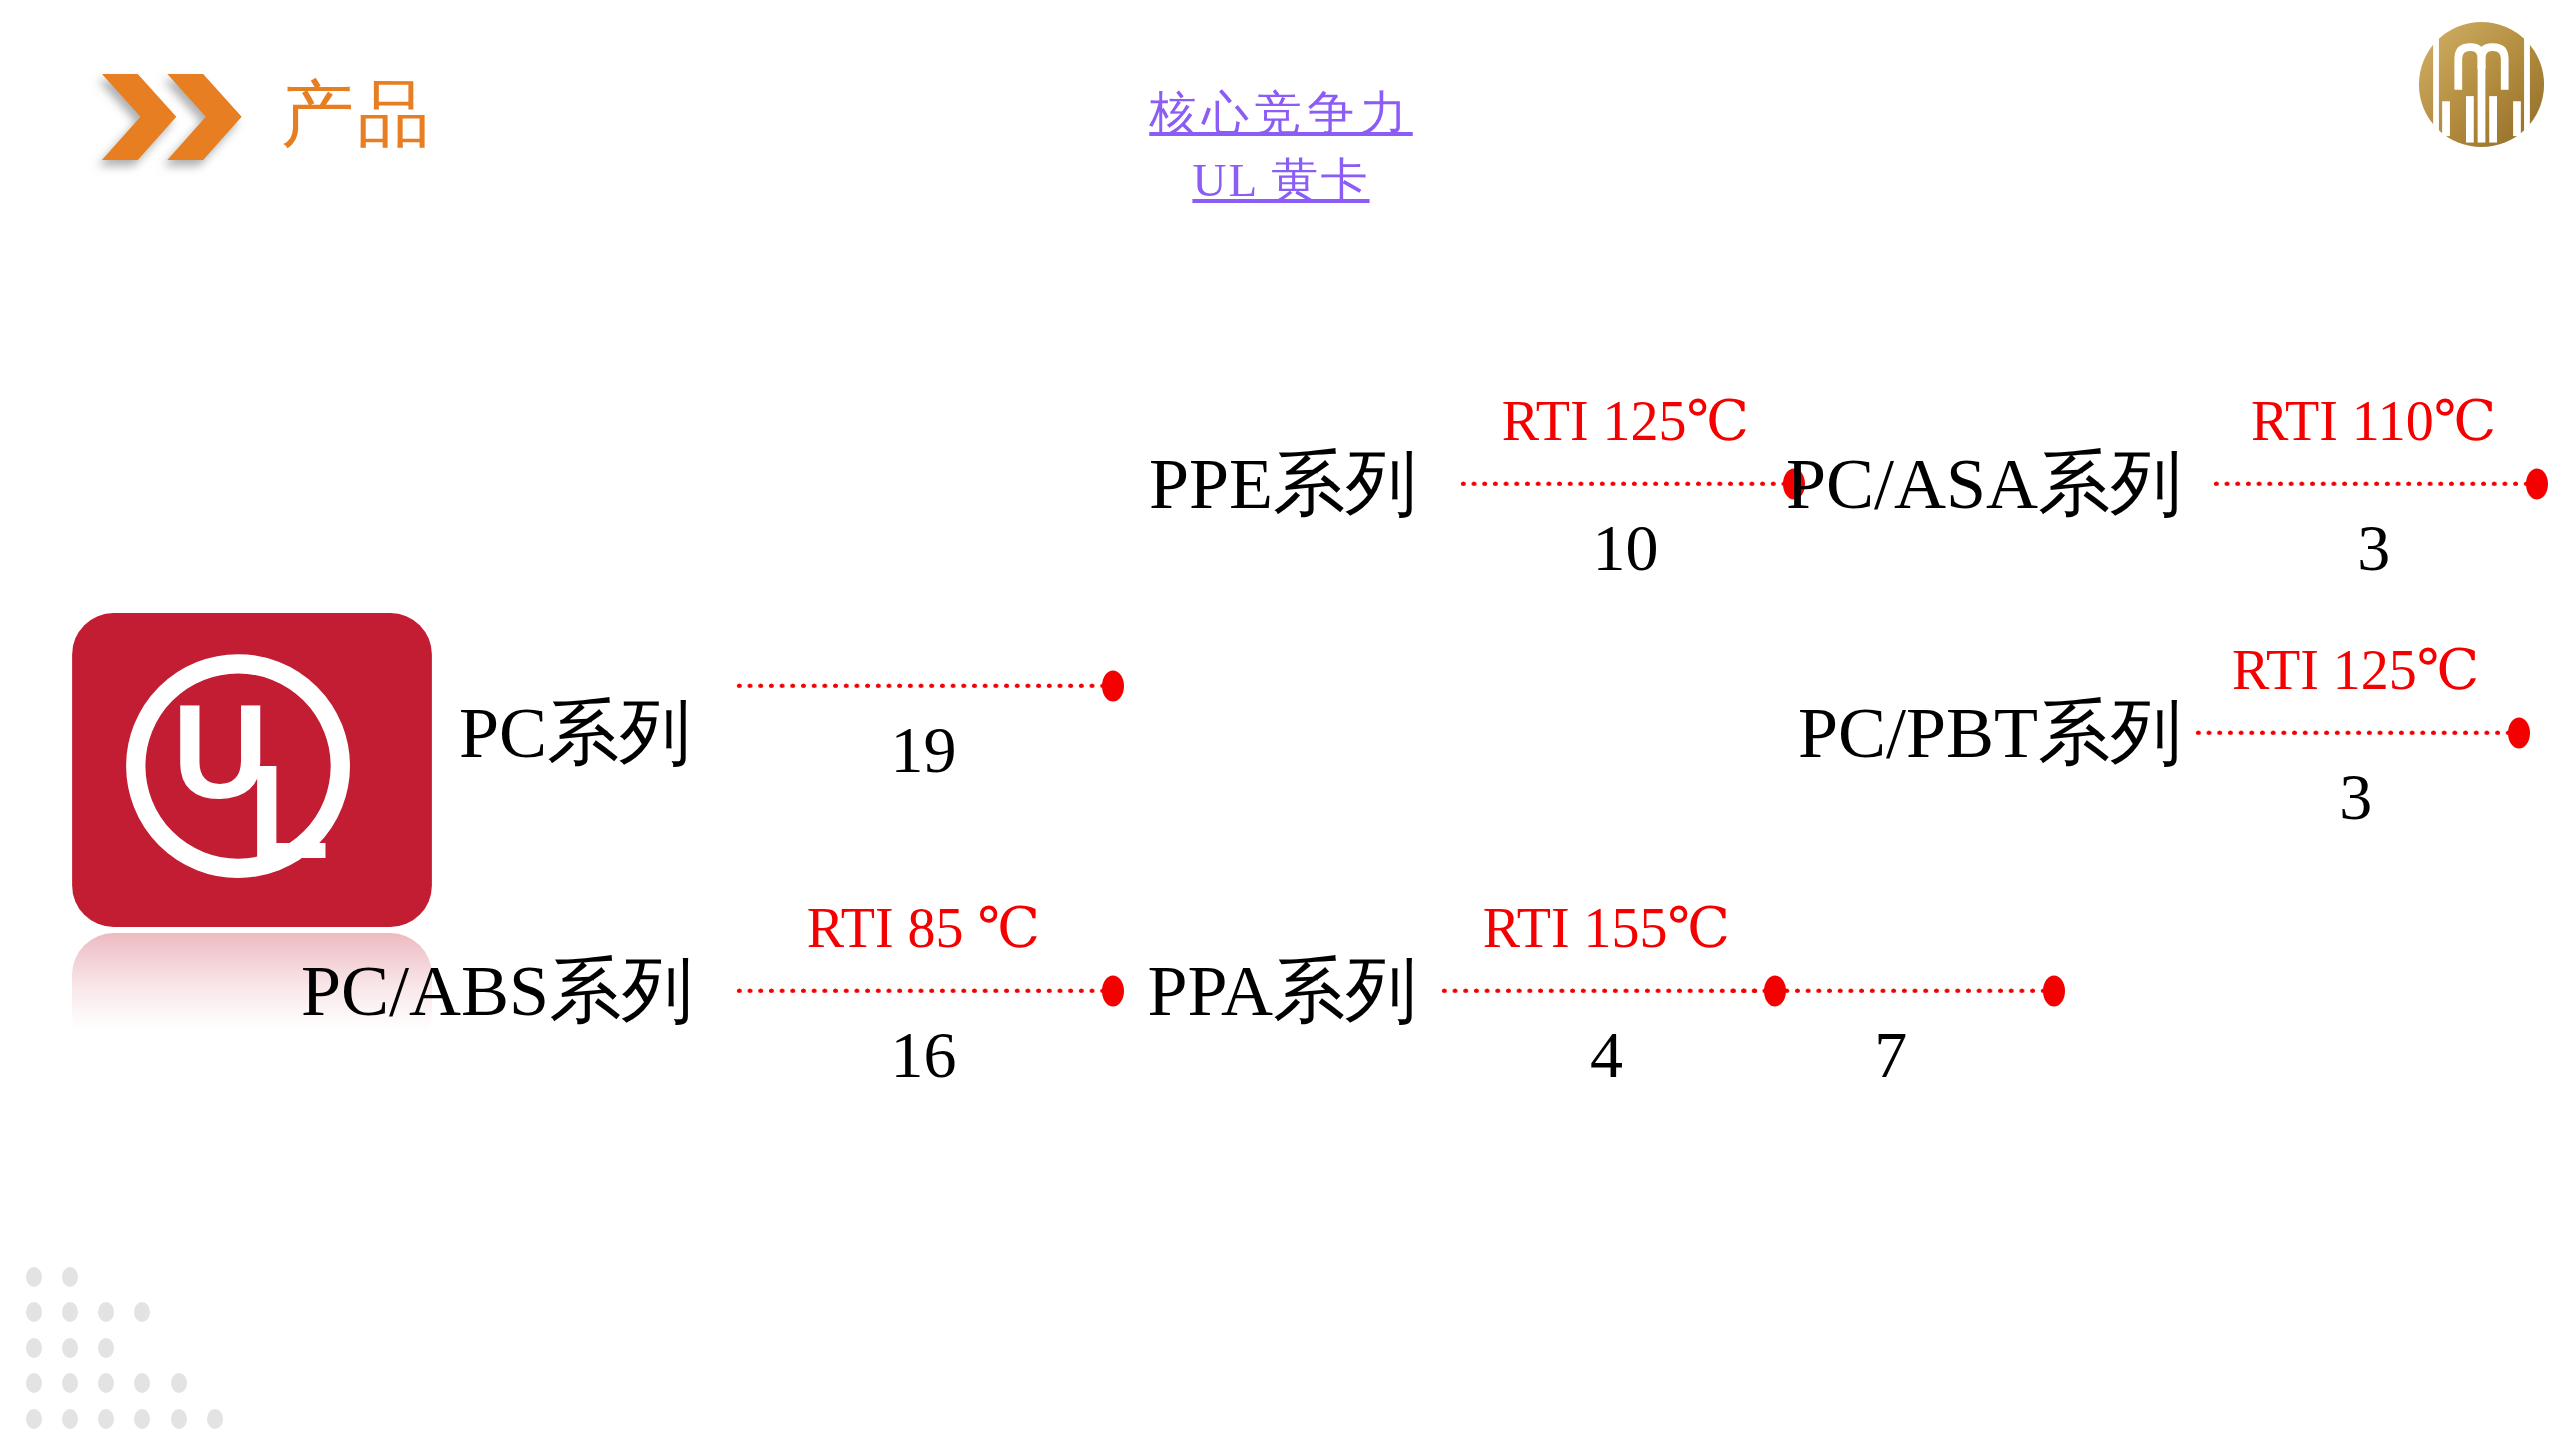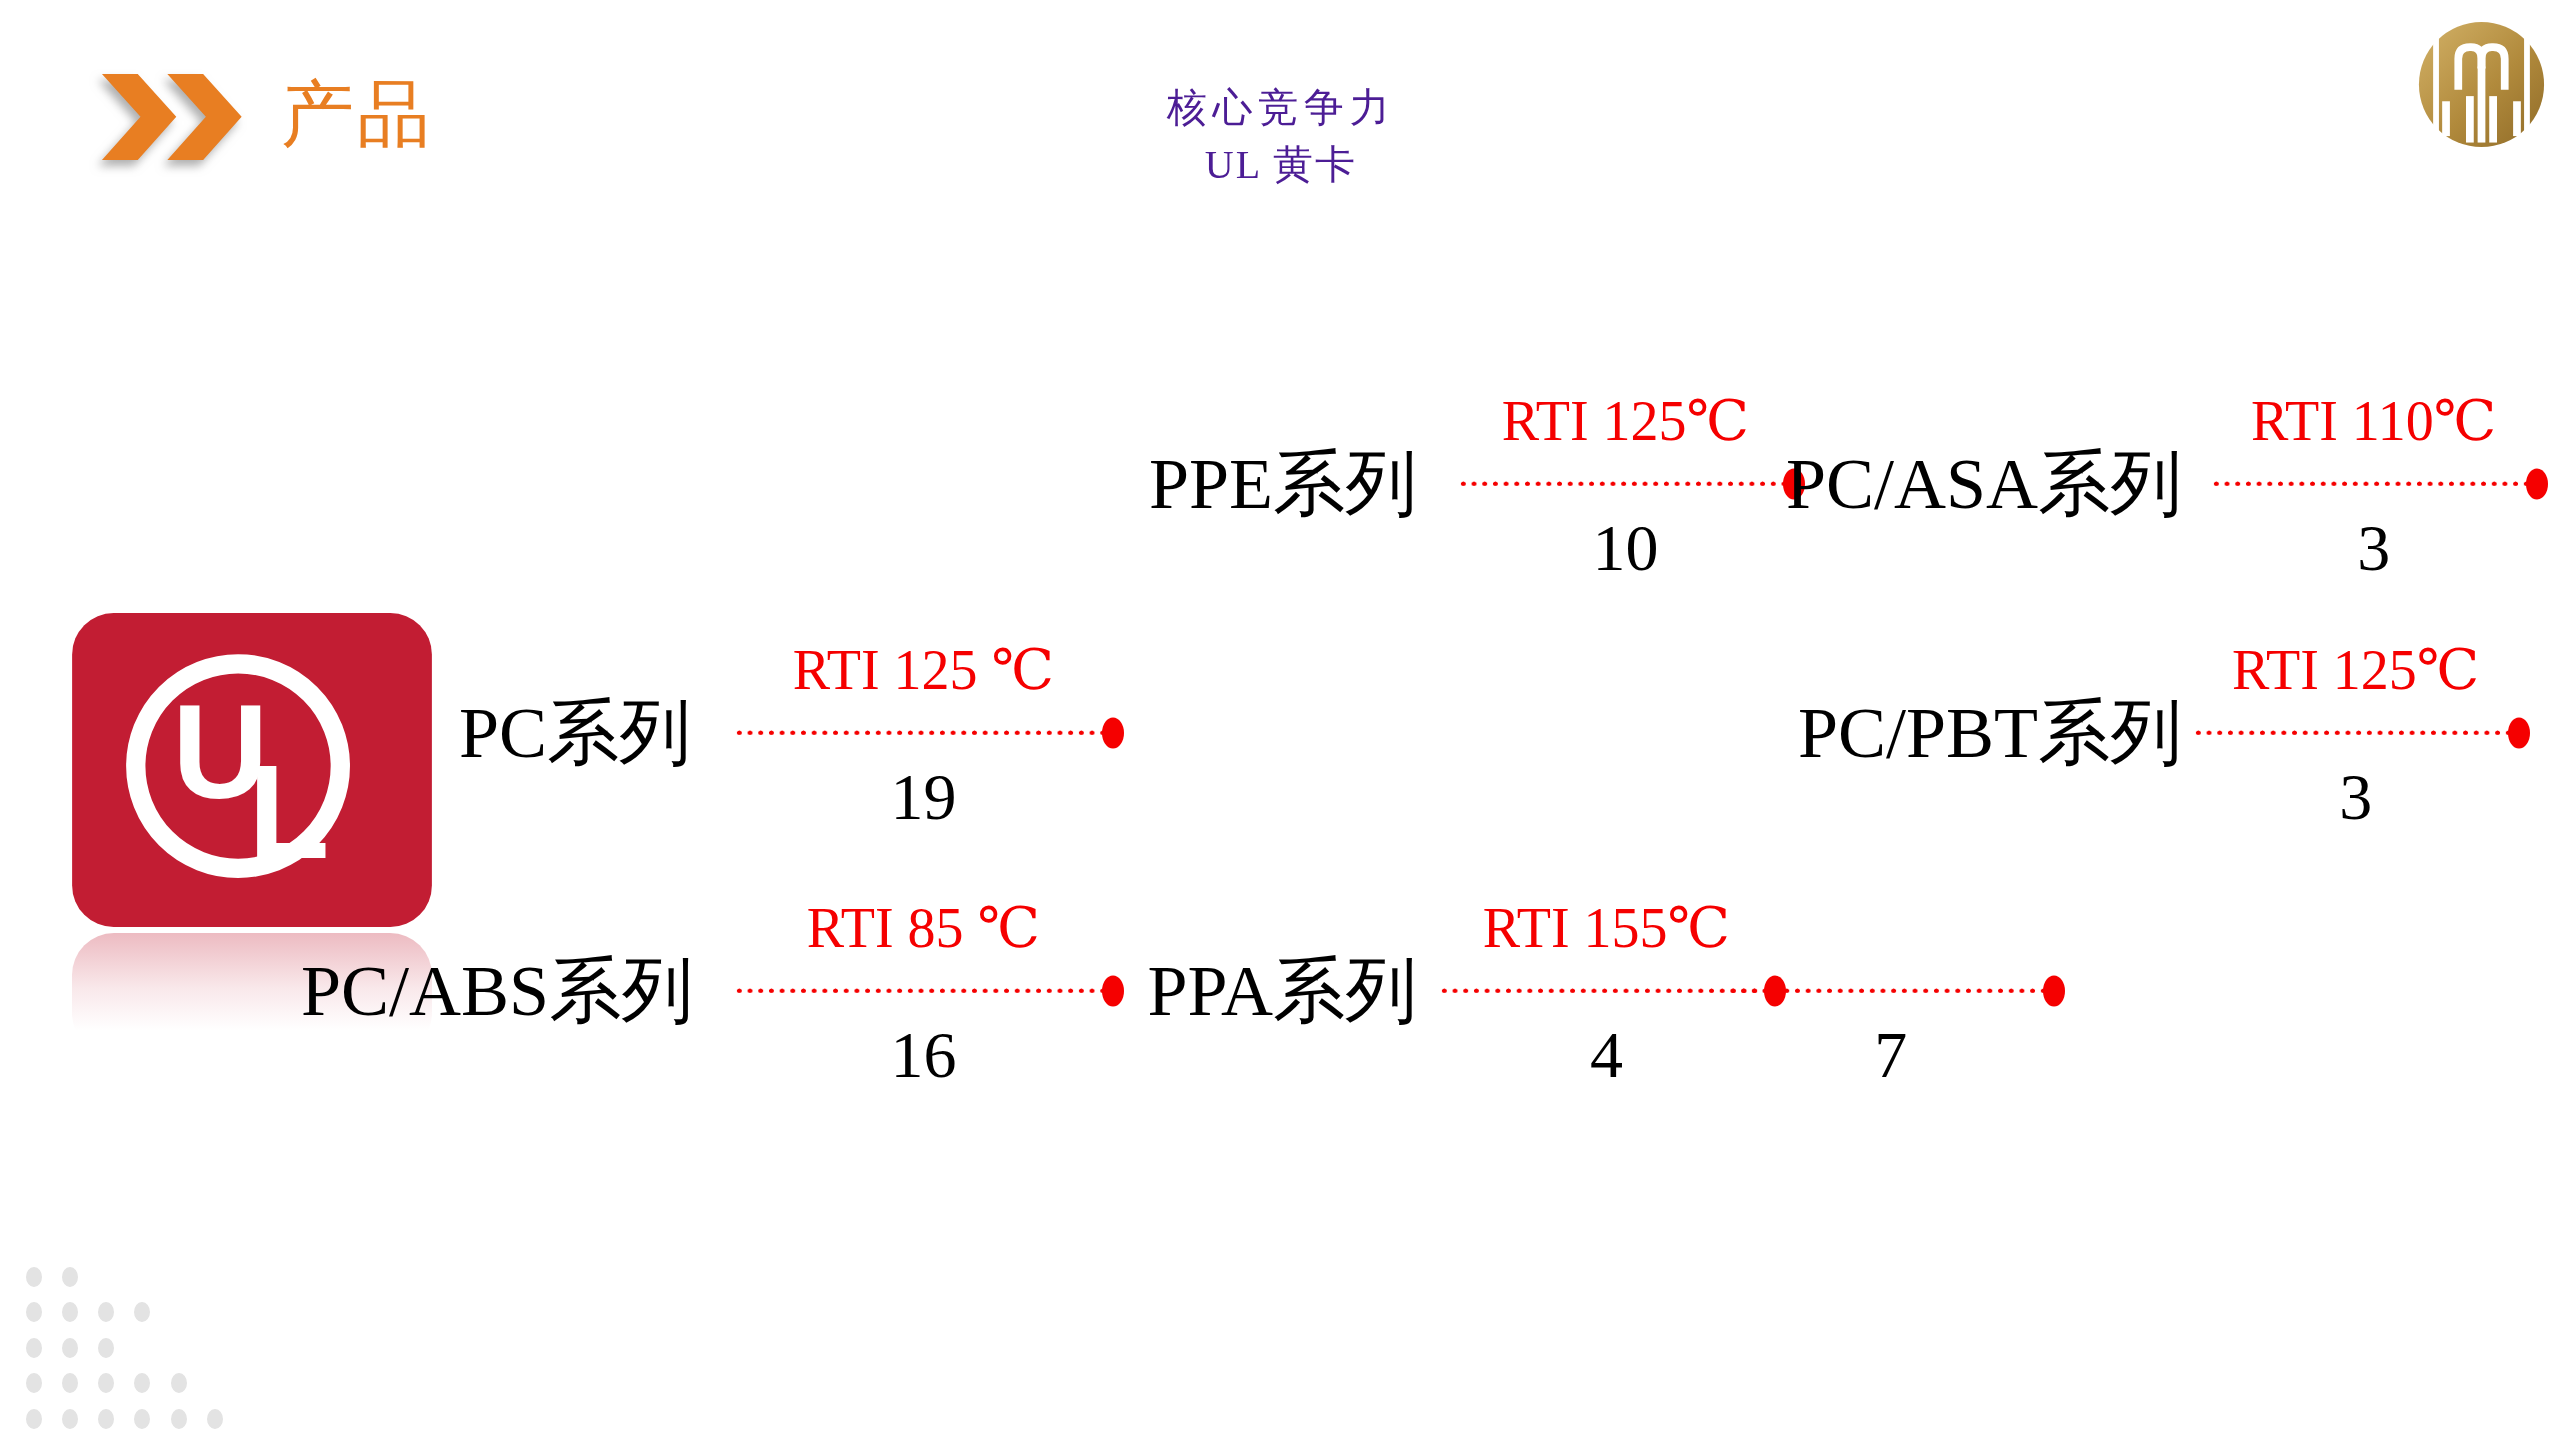--- a/index.html
+++ b/index.html
@@ -5,21 +5,21 @@
   html,body{margin:0;padding:0;background:#ffffff;}
   .slide{position:relative;width:2576px;height:1449px;background:#ffffff;overflow:hidden;
          font-family:"Liberation Serif","DejaVu Serif",serif;}
 
   
   .chevrons{position:absolute;left:99px;top:74px;width:147px;height:86px;
             filter:drop-shadow(-3.6px 6.4px 5px rgba(110,110,110,.55));}
   .page-title{position:absolute;left:281px;top:77px;font-size:73px;line-height:1.05;
               color:#E87E22;letter-spacing:2.9px;white-space:nowrap;}
   .subtitle{position:absolute;left:1045px;top:80px;width:472px;text-align:center;
-            color:#4c1d95;font-size:40px;line-height:1.42;}
+            color:#8b5cf6;font-size:47px;line-height:1.42;text-decoration:underline;}
   .subtitle .l1{letter-spacing:5.7px;}
   .subtitle .l2{letter-spacing:2.1px;}
   .corner-logo{position:absolute;left:2417px;top:20px;width:129px;height:129px;}
 
   
   .ul-card{position:absolute;left:72px;top:613px;width:360px;height:314px;}
   .ul-reflection{position:absolute;left:72px;top:933px;width:360px;height:122px;
                  border-radius:42px;
                  background:linear-gradient(to bottom,rgba(194,29,51,.30),rgba(194,29,51,.10) 45%,rgba(194,29,51,0) 80%);}
 
@@ -105,21 +105,20 @@
       <div class="leader">
           <i class="enddot"></i>
         </div>
       <div class="count">3</div>
     </div>
   </div>
 
   <div class="cell" style="left:301px;top:611px;">
     <div class="series-label" style="width:390px;">PC系列</div>
     <div class="conn" style="width:379px;margin-left:43px;">
-      <div class="rti">RTI 125 ℃</div>
       <div class="leader">
           <i class="enddot"></i>
         </div>
       <div class="count">19</div>
     </div>
   </div>
   <div class="cell" style="left:1717px;top:611px;">
     <div class="series-label" style="width:465px;">PC/PBT系列</div>
     <div class="conn" style="width:326px;margin-left:10.7px;">
       <div class="rti">RTI 125℃</div>

